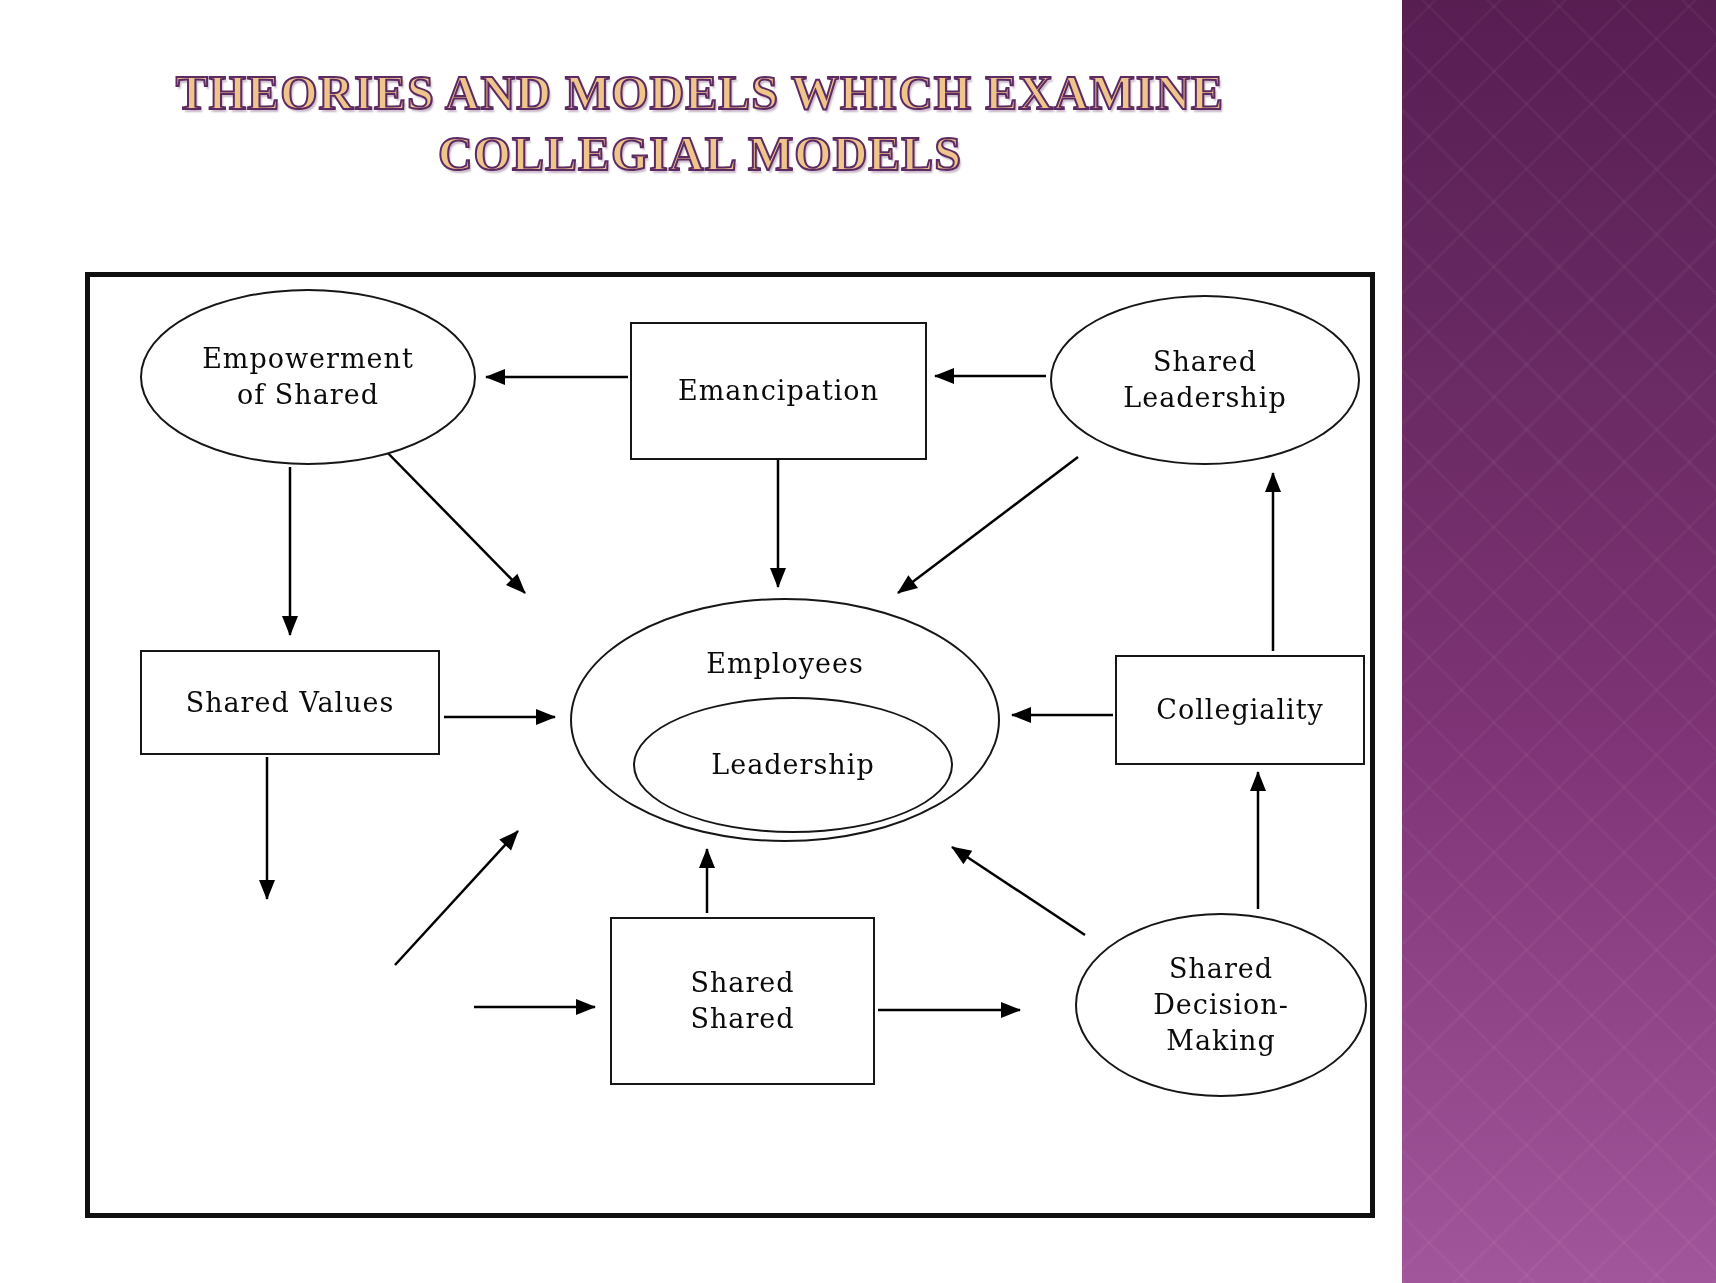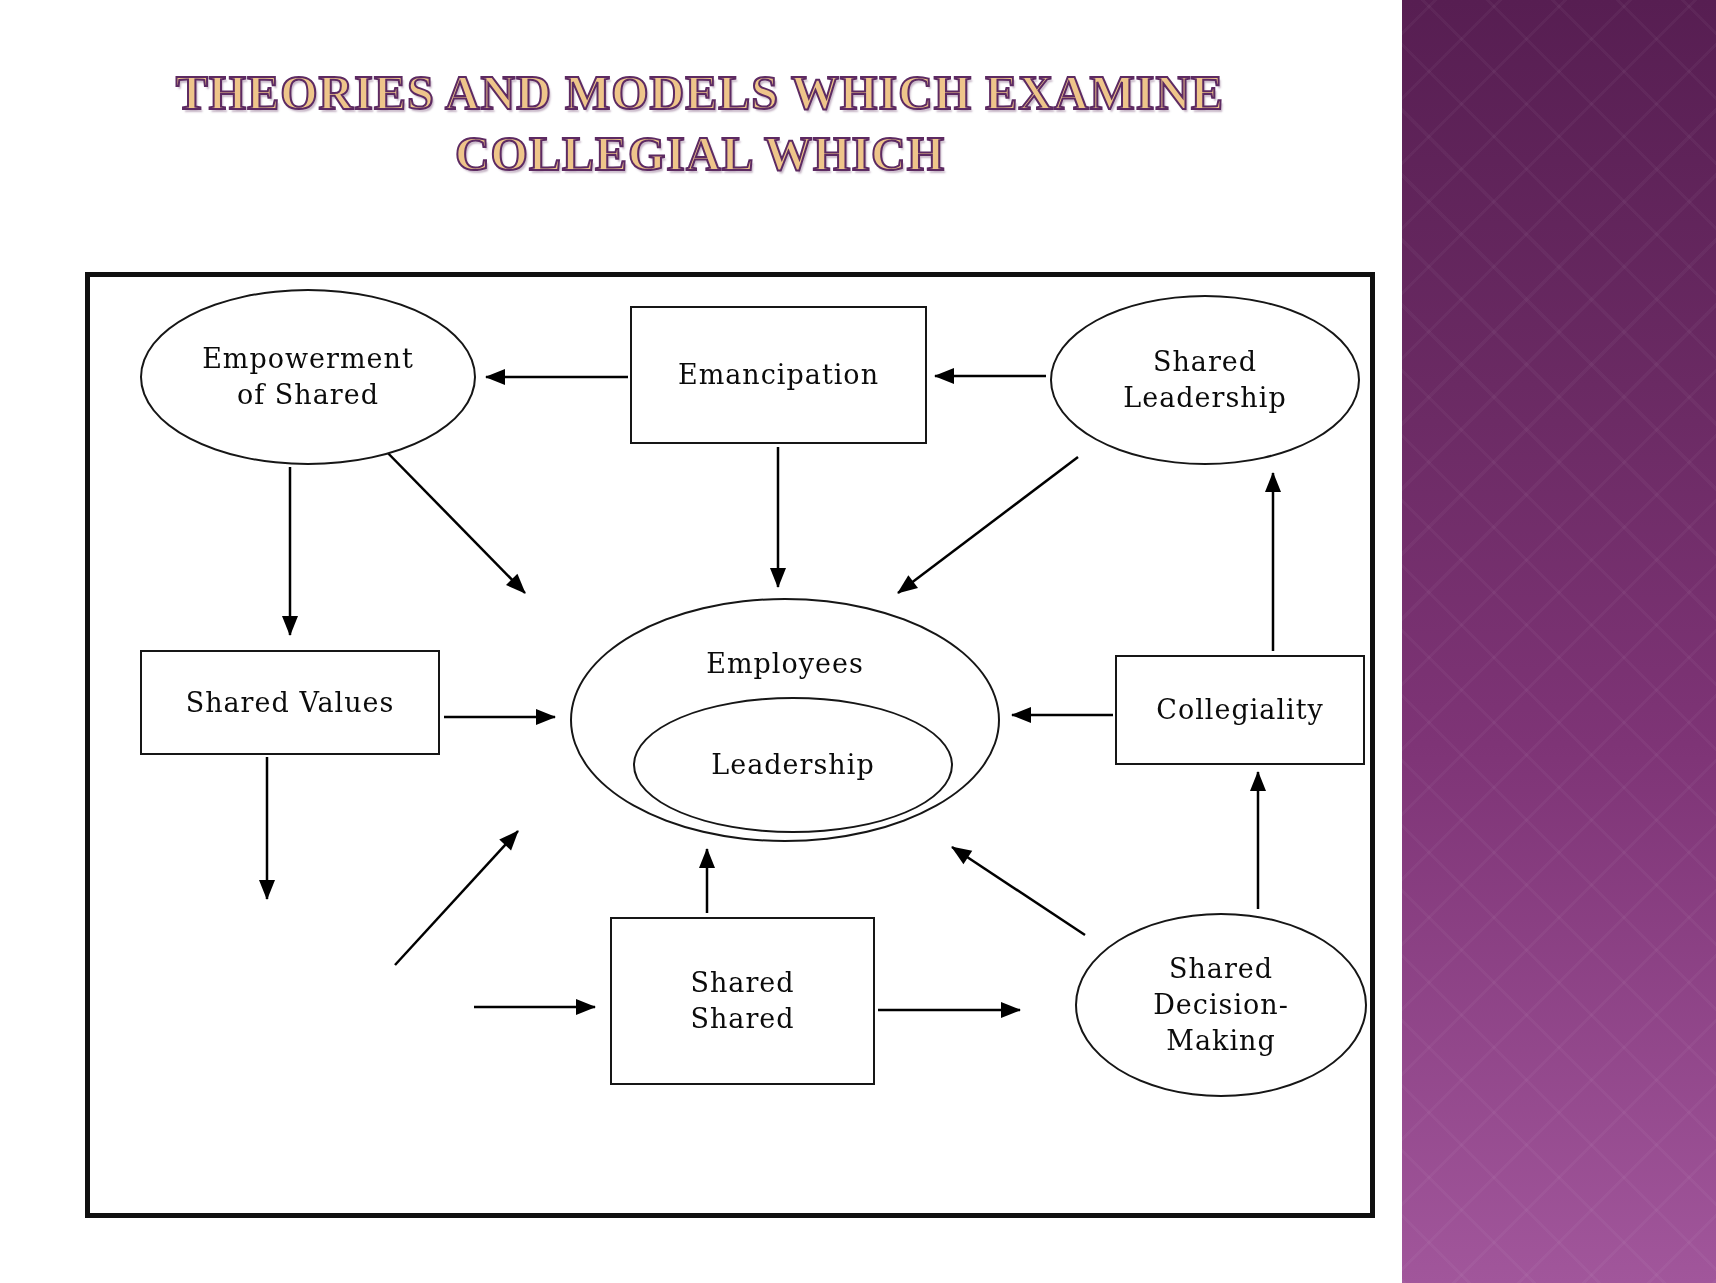--- a/index.html
+++ b/index.html
@@ -81,21 +81,21 @@
     white-space: nowrap;
   }
 </style>
 </head>
 <body>
 
 <div class="slide">
 
   <div class="title">
     <div class="title-line">THEORIES AND MODELS WHICH EXAMINE</div>
-    <div class="title-line">COLLEGIAL WHICH</div>
+    <div class="title-line">COLLEGIAL MODELS</div>
   </div>
 
   <div class="frame">
     <svg class="arrow-layer" viewBox="0 0 1280 936" preserveAspectRatio="none" xmlns="http://www.w3.org/2000/svg">
       <defs>
         <marker id="arrowhead" markerUnits="userSpaceOnUse" markerWidth="24" markerHeight="20" refX="21" refY="10" orient="auto">
           <path d="M2,2 L22,10 L2,18 Z" fill="#000000"></path>
         </marker>
       </defs>
     <line x1="538" y1="100" x2="396" y2="100" marker-end="url(#arrowhead)"></line>
@@ -115,21 +115,21 @@
         <line x1="1023" y1="438" x2="922" y2="438" marker-end="url(#arrowhead)"></line>
         <line x1="1183" y1="374" x2="1183" y2="196" marker-end="url(#arrowhead)"></line>
       </svg>
 
   <div class="node ellipse" style="left: 50px; top: 12px; width: 336px; height: 176px;">
         <div class="label">
           <div>Empowerment</div>
           <div>of Shared</div>
         </div>
       </div>
-      <div class="node rect" style="left: 540px; top: 29px; width: 297px; height: 138px;">
+      <div class="node rect" style="left: 540px; top: 45px; width: 297px; height: 138px;">
         <div class="label">
           <div>Emancipation</div>
         </div>
       </div>
       <div class="node ellipse" style="left: 960px; top: 18px; width: 310px; height: 170px;">
         <div class="label">
           <div>Shared</div>
           <div>Leadership</div>
         </div>
       </div>

